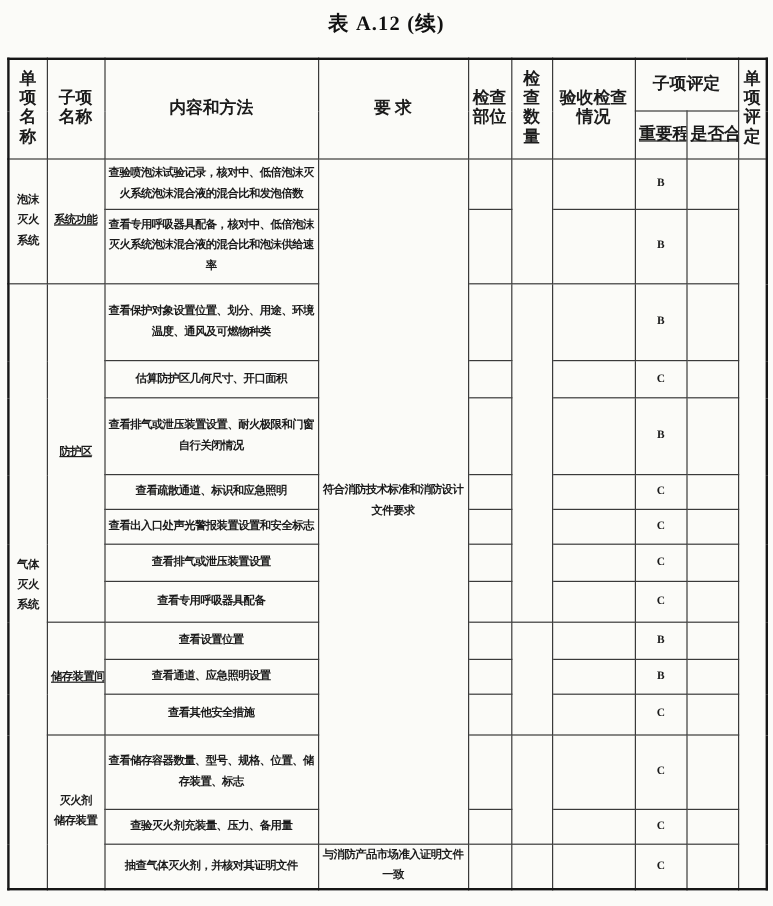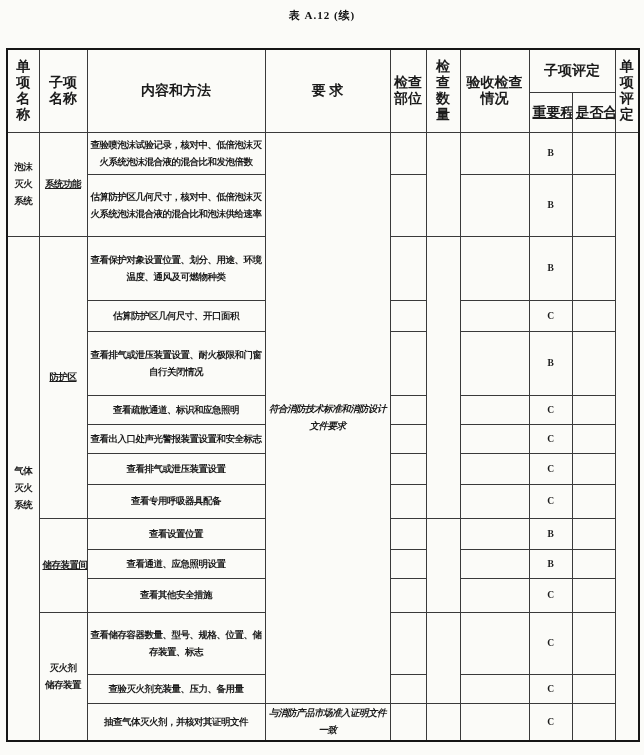--- a/index.html
+++ b/index.html
@@ -7,21 +7,21 @@
     width:644px;height:755px;
     background:#fbfbf8;
     font-family:"Liberation Serif","DejaVu Serif",serif;
     color:#1b1b1b;
     position:relative;
     overflow:hidden;
   }
   .page{position:absolute;inset:0;}
   .title{
     position:absolute;top:8px;left:0;width:644px;
-    text-align:center;font-size:11px;font-weight:700;
+    text-align:center;font-size:17px;font-weight:700;
     letter-spacing:1px;color:#111;
   }
   table.insp{
     position:absolute;top:48px;left:6px;
     width:632px;
     border-collapse:collapse;
     table-layout:fixed;
     border:2px solid #161616;
     background:transparent;
   }
@@ -48,21 +48,20 @@
     text-align:left;
     letter-spacing:-1px;
     line-height:18px;
     padding:1px 3px 1px 4px;
   }
   td.c-req{
     text-align:left;
     letter-spacing:-1px;
     line-height:19px;
     padding:1px 2px;
-    font-style:italic;
   }
   th.h-group{height:40px;}
   .small{font-size:9.5px;}
 </style>
 </head>
 <body>
 
 <div class="page">
 
   <div class="title">表 A.12 (续)</div>
@@ -110,21 +109,21 @@
       <td class="c-content">查验喷泡沫试验记录，核对中、低倍泡沫灭火系统泡沫混合液的混合比和发泡倍数</td>
       <td rowspan="14" class="c-req">符合消防技术标准和消防设计文件要求</td>
       <td></td>
       <td rowspan="2"></td>
       <td></td>
       <td>B</td>
       <td></td>
       <td rowspan="15"></td>
     </tr>
     <tr style="height:62px">
-      <td class="c-content">估算防护区几何尺寸，核对中、低倍泡沫灭火系统泡沫混合液的混合比和泡沫供给速率</td>
+      <td class="c-content">查看专用呼吸器具配备，核对中、低倍泡沫灭火系统泡沫混合液的混合比和泡沫供给速率</td>
       <td></td>
       <td></td>
       <td>B</td>
       <td></td>
     </tr>
 
     <tr style="height:64px">
       <td rowspan="13" class="pre">气体
 灭火
 系统</td>

